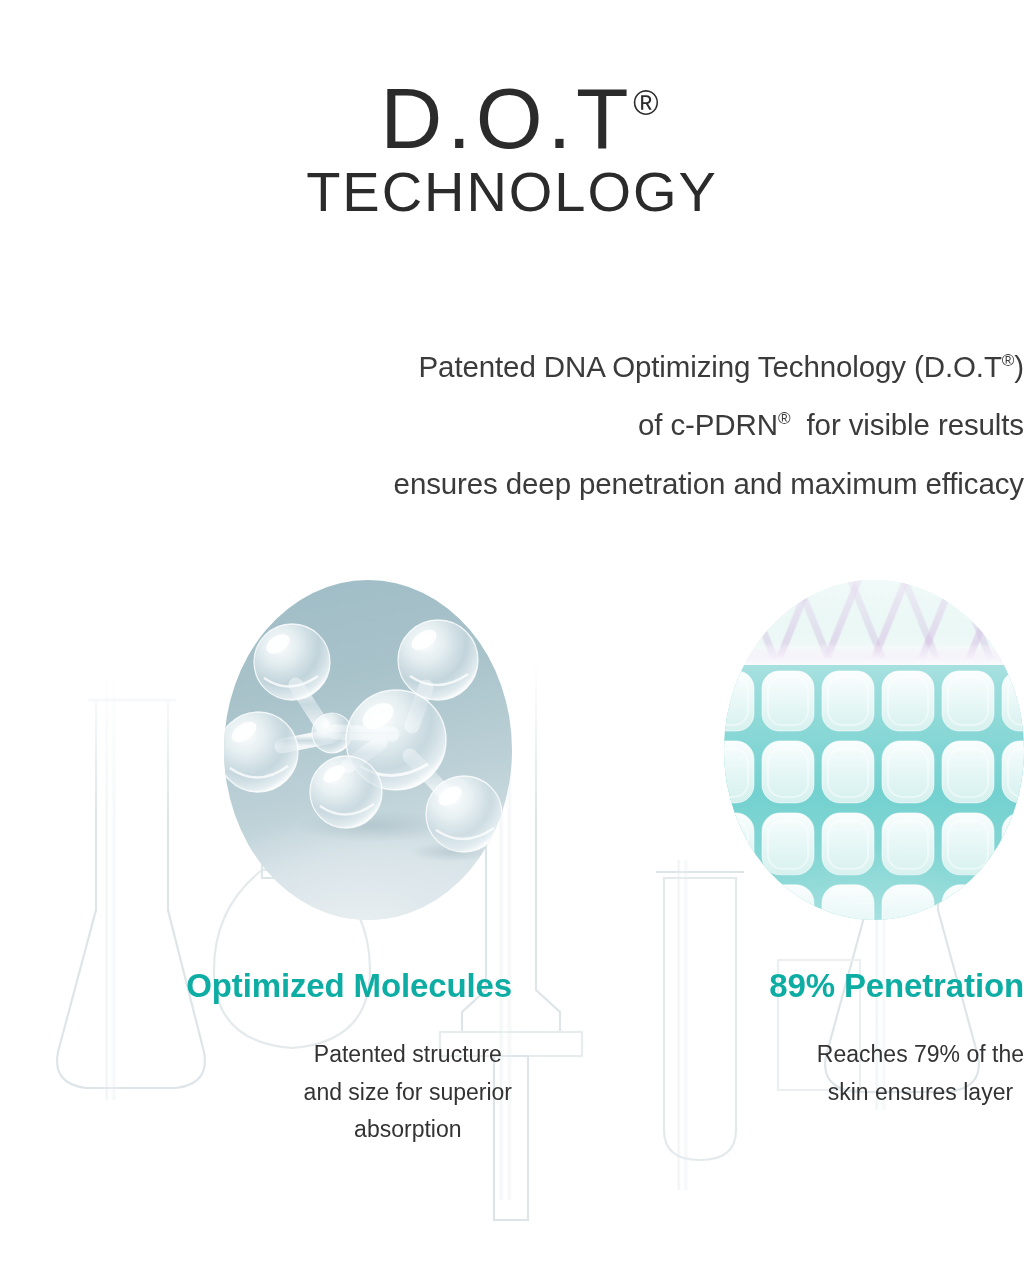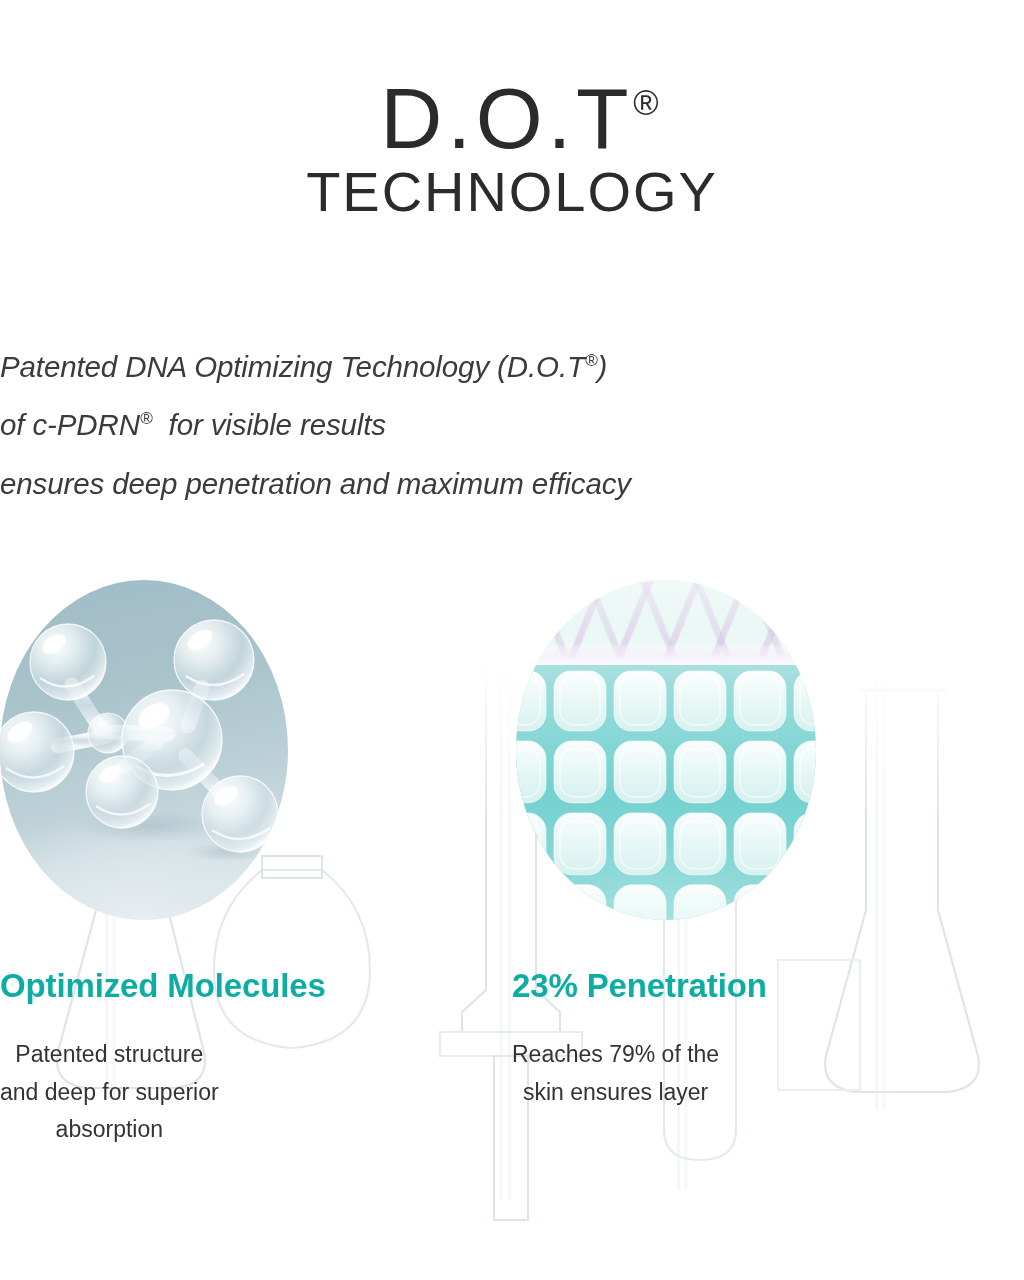--- a/index.html
+++ b/index.html
@@ -50,49 +50,48 @@
     font-size: 0.40em;
     vertical-align: 0.95em;
     letter-spacing: 0;
   }
 
   .subhead {
     position: absolute;
     left: 0;
     top: 338px;
     width: 1024px;
-    text-align: left;
+    text-align: right;
     z-index: 3;
     color: #3b3b3b;
     font-size: 29.5px;
     font-weight: 400;
     line-height: 1.98;
     letter-spacing: -0.004em;
-    font-style: italic;
   }
   .subhead span.reg {
     font-size: 0.58em;
     vertical-align: 0.62em;
   }
   .subhead .ln { display: block; white-space: pre; }
 
   
   .features {
     position: absolute;
     left: 0;
     top: 580px;
     width: 1024px;
     display: flex;
     z-index: 2;
   }
   .feature {
     width: 50%;
     display: flex;
     flex-direction: column;
-    align-items: flex-start;
+    align-items: flex-end;
   }
 
   .circle {
     width: 288px;
     height: 340px;
     border-radius: 50%;
     overflow: hidden;
     position: relative;
     flex: none;
   }
@@ -319,21 +318,21 @@
 
         <circle cx="240" cy="234" r="38" fill="url(#sphR)" stroke="#ffffff" stroke-opacity="0.8" stroke-width="1.3"></circle>
         <ellipse cx="226" cy="216" rx="13" ry="8" fill="#ffffff" opacity="0.88" transform="rotate(-34 226 216)"></ellipse>
         <path d="M212 250 Q240 269 270 248" stroke="#ffffff" stroke-opacity="0.75" stroke-width="2.6" fill="none"></path>
       </svg>
     </div>
 
     <div class="cap-title">Optimized Molecules</div>
     <div class="cap-body">
       <span class="ln">Patented structure</span>
-      <span class="ln">and deep for superior</span>
+      <span class="ln">and size for superior</span>
       <span class="ln">absorption</span>
     </div>
   </div>
 
   <div class="feature feature-right">
 
     <div class="circle">
       <div class="barrier-bg"></div>
       <div class="barrier-top"></div>
       <div class="barrier-band"></div>
@@ -399,19 +398,19 @@
           <rect x="68" y="156" width="40" height="48" rx="14"></rect>
           <rect x="128" y="156" width="40" height="48" rx="14"></rect>
           <rect x="188" y="156" width="40" height="48" rx="14"></rect>
           <rect x="248" y="156" width="40" height="48" rx="14"></rect>
           <rect x="308" y="156" width="40" height="48" rx="14"></rect>
         </g>
       </svg>
       <div class="barrier-sheen"></div>
     </div>
 
-    <div class="cap-title">23% Penetration</div>
+    <div class="cap-title">89% Penetration</div>
     <div class="cap-body">
       <span class="ln">Reaches 79% of the</span>
       <span class="ln">skin ensures layer</span>
     </div>
   </div>
 </div>
 
 </body></html>

